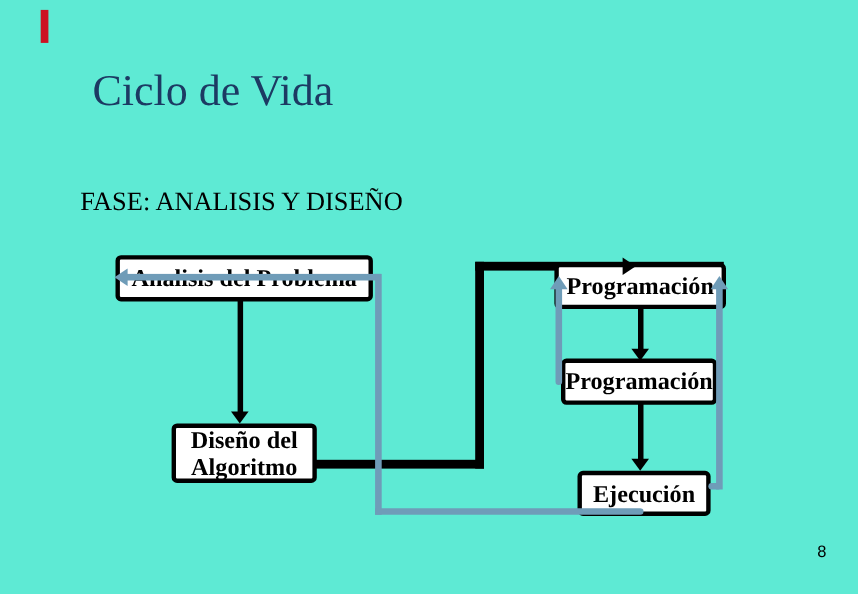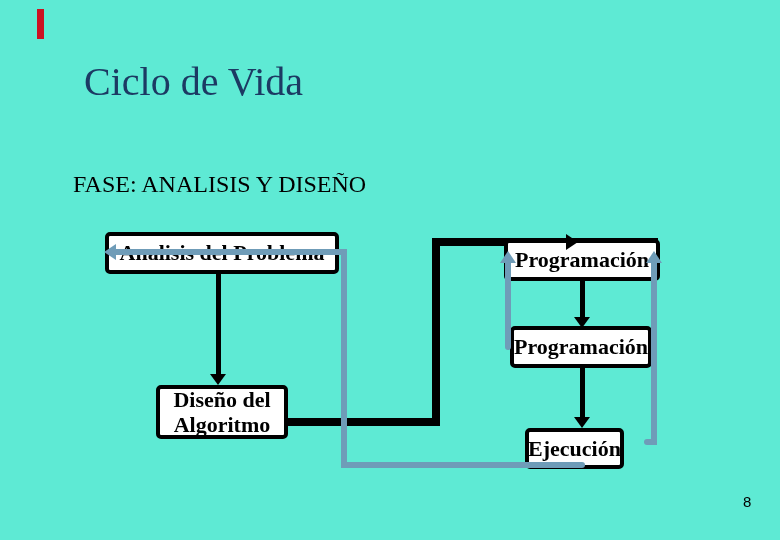--- a/index.html
+++ b/index.html
@@ -18,21 +18,21 @@
   .phase.right{left:430px;}
 
   
   .fbox{position:absolute;box-sizing:border-box;background:#fff;border:4px solid #000;
         border-radius:5px;display:flex;align-items:center;justify-content:center;
         text-align:center;font-size:22px;line-height:1.15;color:#000;z-index:2;font-weight:bold;}
   .box-analisis   {left:105px;top:232px;width:234px;height:42px;}
   .box-diseno     {left:156px;top:385px;width:132px;height:54px;}
   .box-programacion{left:504px;top:239px;width:156px;height:42px;}
   .box-compilacion{left:510px;top:326px;width:142px;height:42px;}
-  .box-ejecucion  {left:525px;top:428px;width:99px;height:41px;}
+  .box-ejecucion  {left:525px;top:428px;width:121px;height:41px;}
 
   
   .bline{position:absolute;background:#000;z-index:1;}
   .bl-a-b      {left:216px;top:272px;width:5px;height:106px;}
   .bl-elbow-h  {left:287px;top:418px;width:153px;height:8px;}
   .bl-elbow-v  {left:432px;top:238px;width:8px;height:188px;}
   .bl-elbow-top{left:432px;top:238px;width:226px;height:8px;}
   .bl-c-d      {left:580px;top:278px;width:5px;height:42px;}
   .bl-d-e      {left:580px;top:365px;width:5px;height:54px;}
 

